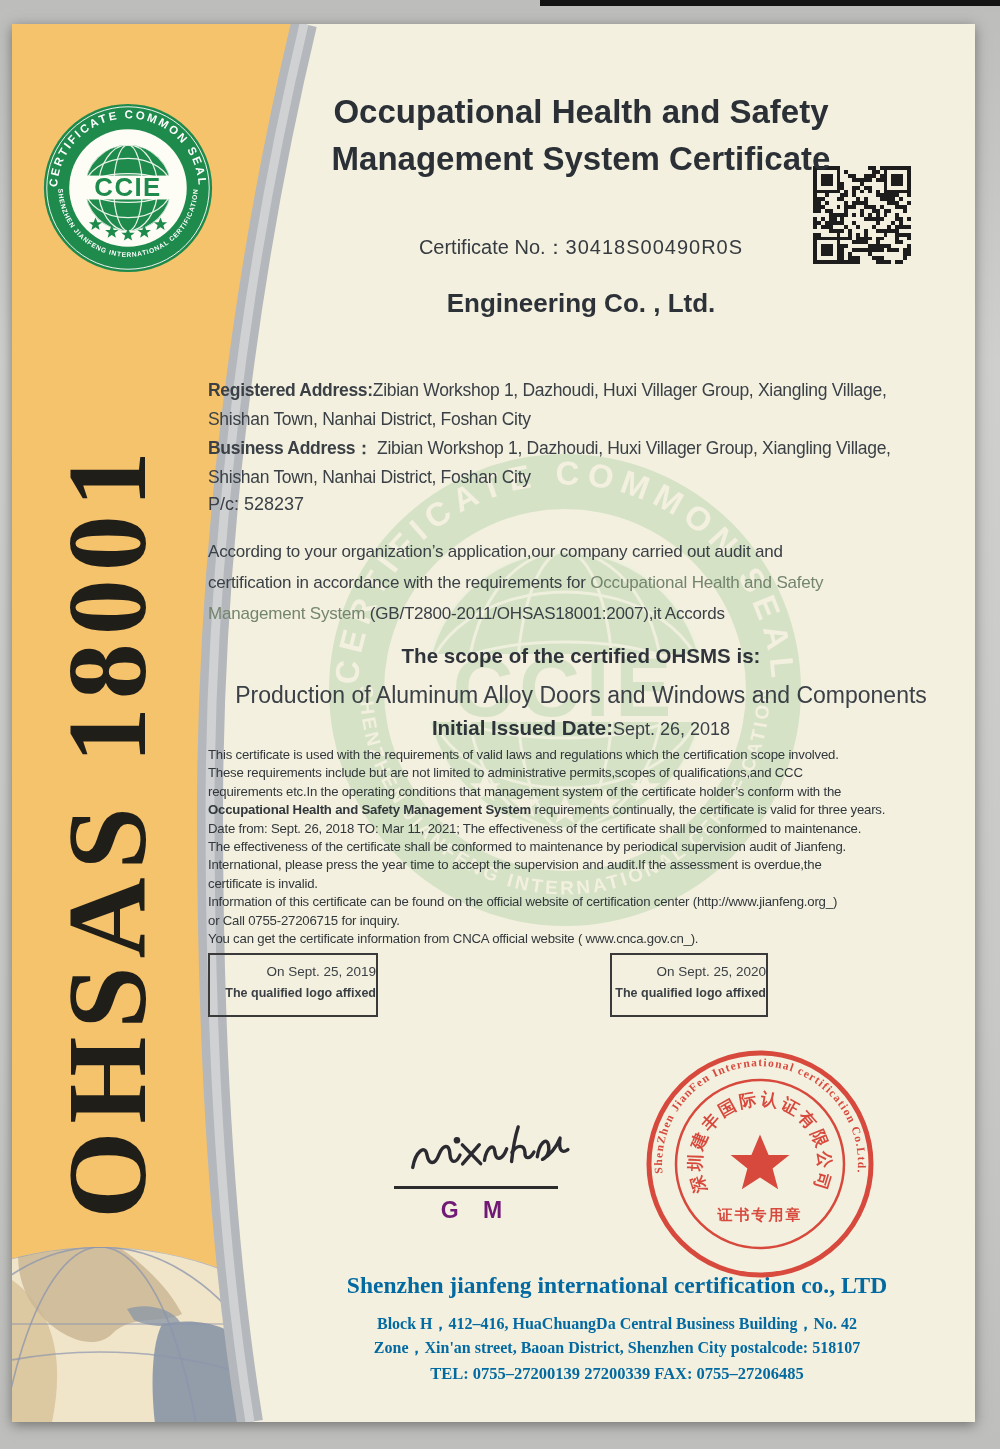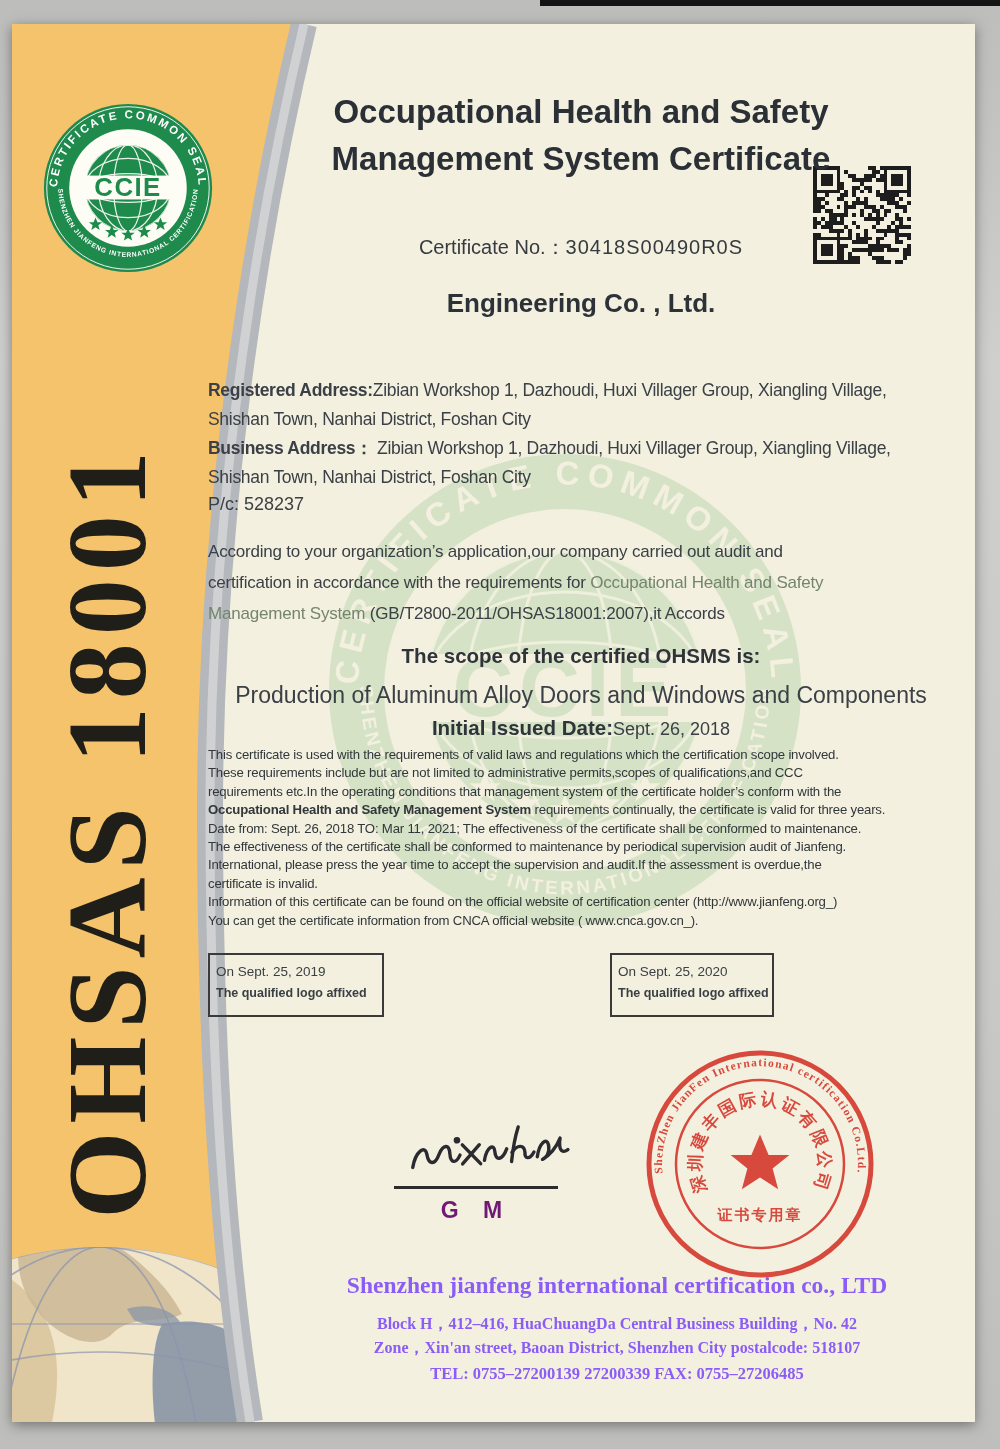--- a/index.html
+++ b/index.html
@@ -29,31 +29,31 @@
   .audit{top:512px;font-size:17px;line-height:31px;letter-spacing:-0.2px;white-space:nowrap;}
   .hl{color:#74856f;}
   .b{font-weight:bold;}
   .scopeh{top:620px;font-size:20.5px;font-weight:bold;color:#2e343a;}
   .scopet{top:658px;font-size:23px;}
   .issued{top:692px;font-size:18px;}
   .issued .lab{font-weight:bold;font-size:20.5px;color:#2e343a;text-align:center;}
   .fp{top:722px;font-size:13.2px;line-height:18.4px;letter-spacing:-0.2px;white-space:nowrap;color:#31373b;}
   .tline{white-space:nowrap;}
   .sbox{position:absolute;z-index:4;top:929px;height:60px;border:2px solid #3a3a3a;background:transparent;
-    text-align:left;color:#3b4045;padding-left:6px;}
+    text-align:right;color:#3b4045;}
   .sbox .d{margin-top:9px;font-size:13.5px;}
   .sbox .c{margin-top:7px;font-size:12.5px;font-weight:bold;}
   .box1{left:196px;width:166px;} .box2{left:598px;width:154px;}
   .sig{position:absolute;left:388px;top:1092px;z-index:5;}
   .gmwrap{position:absolute;left:382px;top:1162px;width:164px;z-index:5;text-align:center;}
   .gmline{height:3px;background:#2c2c2c;}
   .gm{margin-top:8px;font-size:23px;font-weight:bold;letter-spacing:9px;color:#701a75;}
   .stamp{position:absolute;left:628px;top:1020px;z-index:5;}
   .qr{position:absolute;left:801px;top:142px;width:98px;height:98px;z-index:4;}
-  .footer{font-family:"Liberation Serif",serif;font-weight:bold;color:#8b5cf6;left:225px;width:760px;text-align:center;}
+  .footer{font-family:"Liberation Serif",serif;font-weight:bold;color:#0369a1;left:225px;width:760px;text-align:center;}
   .forg{top:1248px;font-size:23.5px;}
   .fad1{top:1290px;font-size:16px;}
   .fad2{top:1314px;font-size:16px;}
   .ftel{top:1340px;font-size:16.5px;}
   .fweb{top:1440px;font-size:15px;letter-spacing:3px;}
 </style>
 </head>
 <body>
 
 <div class="screen">
@@ -534,20 +534,21 @@
     <div class="txt lft fp">
         <div class="tline"><span>This certificate is used with the requirements of valid laws and regulations which the certification scope involved.</span></div>
         <div class="tline"><span>These requirements include but are not limited to administrative permits,scopes of qualifications,and CCC</span></div>
         <div class="tline"><span>requirements etc.In the operating conditions that management system of the certificate holder’s conform with the</span></div>
         <div class="tline"><span class="b">Occupational Health and Safety Management System</span><span> requirements continually, the certificate is valid for three years.</span></div>
         <div class="tline"><span>Date from: Sept. 26, 2018 TO: Mar 11, 2021; The effectiveness of the certificate shall be conformed to maintenance.</span></div>
         <div class="tline"><span>The effectiveness of the certificate shall be conformed to maintenance by periodical supervision audit of Jianfeng.</span></div>
         <div class="tline"><span>International, please press the year time to accept the supervision and audit.If the assessment is overdue,the</span></div>
         <div class="tline"><span>certificate is invalid.</span></div>
         <div class="tline"><span>Information of this certificate can be found on the official website of certification center (http://www.jianfeng.org_)</span></div>
+        <div class="tline"><span>or Call 0755-27206715 for inquiry.</span></div>
         <div class="tline"><span>You can get the certificate information from CNCA official website ( www.cnca.gov.cn_).</span></div>
       </div>
 
     <div class="sbox box1">
       <div class="d">On Sept. 25, 2019</div>
       <div class="c">The qualified logo affixed</div>
     </div>
     <div class="sbox box2">
       <div class="d">On Sept. 25, 2020</div>
       <div class="c">The qualified logo affixed</div>

